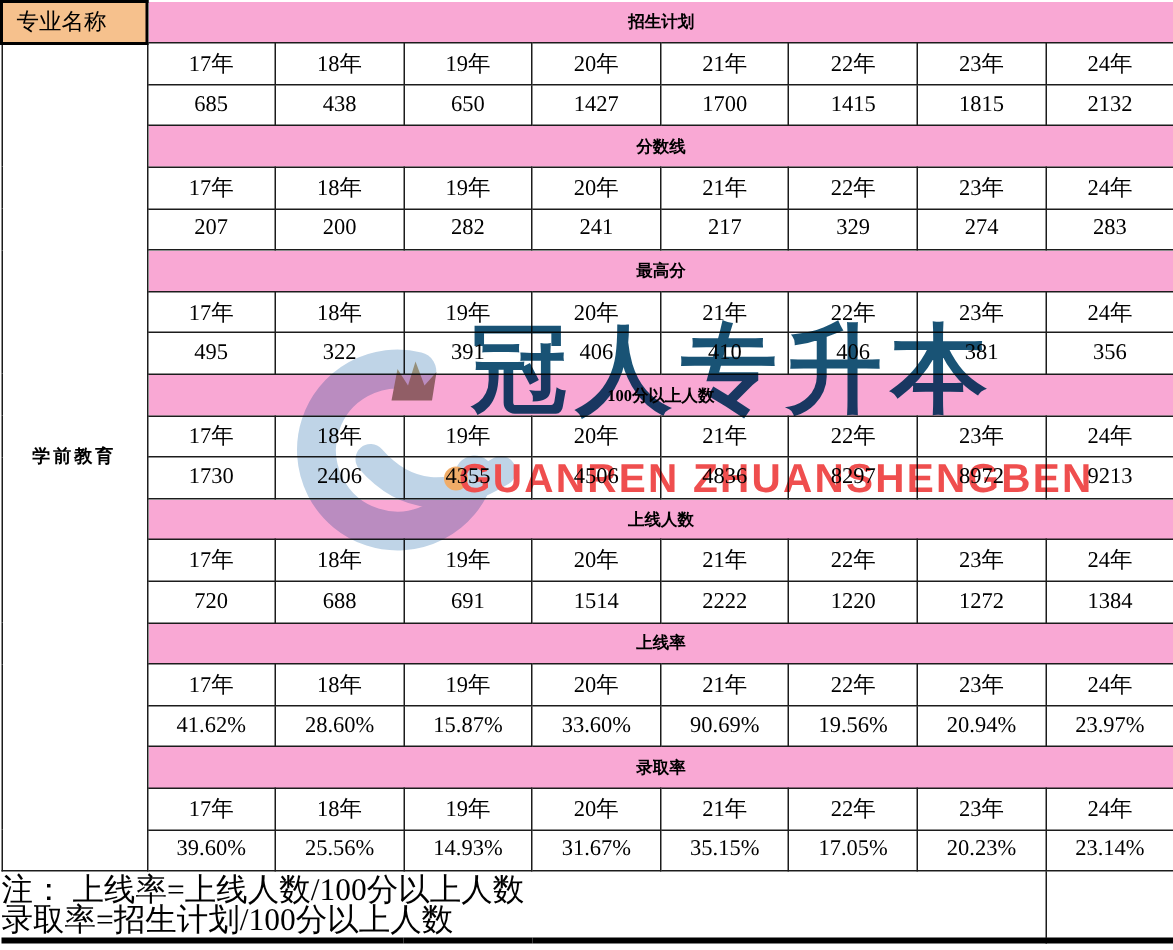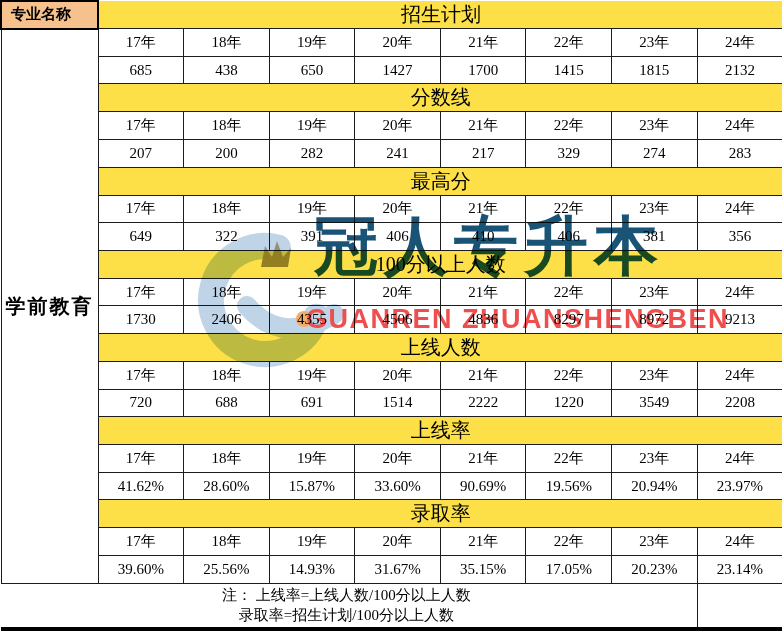--- a/index.html
+++ b/index.html
@@ -3,25 +3,25 @@
 <meta charset="utf-8">
 <style>
   html,body{margin:0;padding:0;background:#ffffff;}
   body{font-family:"Liberation Serif","DejaVu Serif",serif;}
   .screen{position:relative;width:782px;height:633px;overflow:hidden;background:#ffffff;}
 
   table.grid{border-collapse:collapse;table-layout:fixed;width:782px;border-bottom:4px solid #000;position:absolute;left:0;top:0;}
   tr.r{height:27.62px;}
   tr.r-notes{height:46px;}
   td{padding:0;text-align:center;font-size:15px;color:#000;overflow:hidden;white-space:nowrap;}
-  td.corner{background:#F6C18D;border:2px solid #000;text-align:left;padding-left:9px;font-weight:bold;font-size:15px;}
-  td.title{background:#fde047;font-weight:normal;font-size:20px;}
+  td.corner{background:#F6C18D;border:2px solid #000;text-align:left;padding-left:9px;font-weight:normal;font-size:15px;}
+  td.title{background:#f9a8d4;font-weight:bold;font-size:11px;}
   td.cell{border:1px solid #1c1c1c;}
-  td.rowlabel{border:1px solid #1c1c1c;font-weight:bold;font-size:20px;letter-spacing:2px;}
-  td.notes{text-align:center;padding-right:5px;border-right:1px solid #1c1c1c;font-size:15px;line-height:20px;vertical-align:middle;}
+  td.rowlabel{border:1px solid #1c1c1c;font-weight:bold;font-size:12px;letter-spacing:2px;}
+  td.notes{text-align:left;padding-right:5px;border-right:1px solid #1c1c1c;font-size:21px;line-height:20px;vertical-align:middle;}
   td.notes-end{border:none;}
 
   .watermark{position:absolute;inset:0;pointer-events:none;mix-blend-mode:multiply;opacity:.95;z-index:5;}
   .wm-svg{position:absolute;left:0;top:0;}
   .wm-cn{position:absolute;left:314px;top:214px;font-size:64px;font-weight:bold;letter-spacing:6px;color:#0c4a6e;font-family:"Liberation Sans","DejaVu Sans",sans-serif;line-height:1;}
   .wm-latin{position:absolute;left:306px;top:306px;font-size:27px;font-weight:bold;letter-spacing:1.5px;color:#ef4444;font-family:"Liberation Sans","DejaVu Sans",sans-serif;line-height:1;}
 </style>
 </head>
 <body>
 
@@ -95,21 +95,21 @@
           <td class="cell">17年</td>
           <td class="cell">18年</td>
           <td class="cell">19年</td>
           <td class="cell">20年</td>
           <td class="cell">21年</td>
           <td class="cell">22年</td>
           <td class="cell">23年</td>
           <td class="cell">24年</td>
         </tr>
         <tr class="r">
-          <td class="cell">649</td>
+          <td class="cell">495</td>
           <td class="cell">322</td>
           <td class="cell">391</td>
           <td class="cell">406</td>
           <td class="cell">410</td>
           <td class="cell">406</td>
           <td class="cell">381</td>
           <td class="cell">356</td>
         </tr>
         <tr class="r">
           <td class="title" colspan="8">100分以上人数</td>
@@ -147,22 +147,22 @@
           <td class="cell">23年</td>
           <td class="cell">24年</td>
         </tr>
         <tr class="r">
           <td class="cell">720</td>
           <td class="cell">688</td>
           <td class="cell">691</td>
           <td class="cell">1514</td>
           <td class="cell">2222</td>
           <td class="cell">1220</td>
-          <td class="cell">3549</td>
-          <td class="cell">2208</td>
+          <td class="cell">1272</td>
+          <td class="cell">1384</td>
         </tr>
         <tr class="r">
           <td class="title" colspan="8">上线率</td>
         </tr>
         <tr class="r">
           <td class="cell">17年</td>
           <td class="cell">18年</td>
           <td class="cell">19年</td>
           <td class="cell">20年</td>
           <td class="cell">21年</td>

